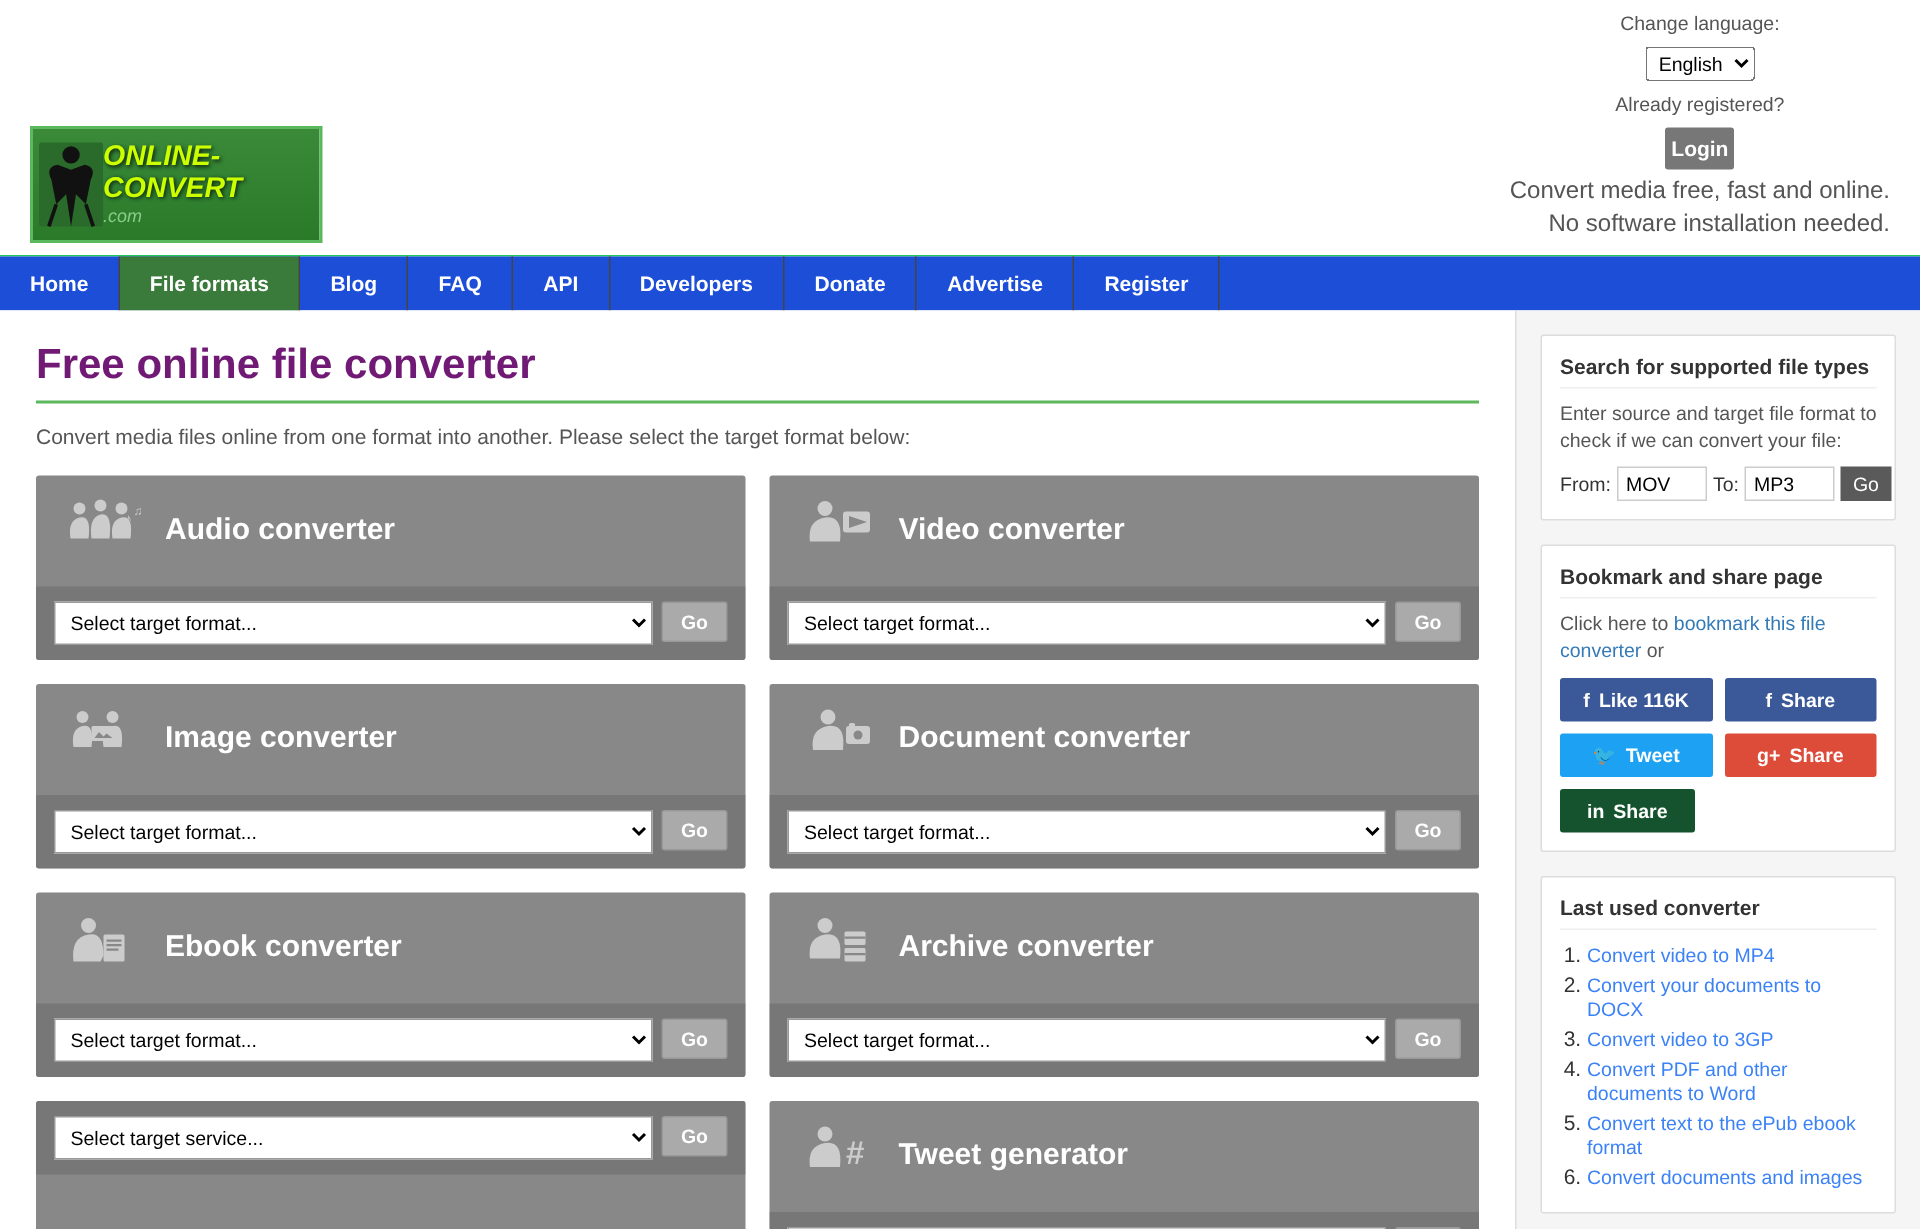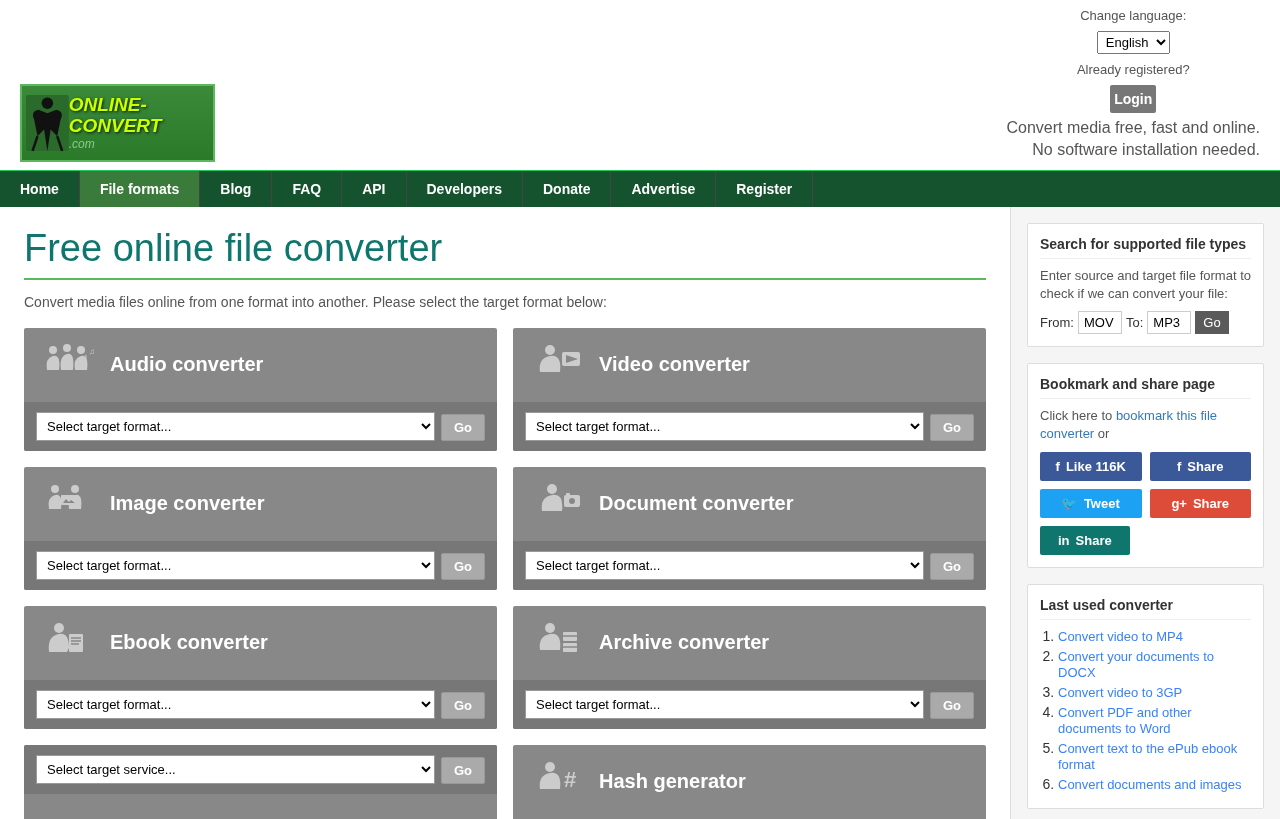--- a/index.html
+++ b/index.html
@@ -9,64 +9,64 @@
     #header { background: #ffffff; border-bottom: 1px solid #22c55e; padding: 8px 20px; display: flex; align-items: flex-end; justify-content: space-between; }
     #header-right { text-align: right; }
     #lang-area { display: flex; align-items: center; gap: 8px; margin-bottom: 4px; justify-content: flex-end; flex-direction: column; }
     #lang-area label { color: #555; font-size: 13px; }
     #lang-select { padding: 2px 4px; font-size: 13px; }
     #already-reg { color: #555; font-size: 13px; }
     #login-btn { background: #777; color: #fff; border: none; padding: 6px 4px; font-size: 14px; font-weight: bold; cursor: pointer; border-radius: 2px; }
     #tagline { color: #555; font-size: 16px; line-height: 1.4; }
 
     
-    #nav { background: #14532d; display: flex; }
+    #nav { background: #1d4ed8; display: flex; }
     #nav a { color: #fff; text-decoration: none; padding: 10px 20px; font-size: 14px; font-weight: bold; display: block; border-right: 1px solid #444; }
     #nav a.active { background: #3a7a3a; }
 
     
     #main-wrap { display: flex; gap: 0; background: #fff; margin: 0; }
     #content { flex: 1; padding: 20px 24px; background: #fff; }
     #sidebar { width: 270px; min-width: 270px; padding: 16px; background: #f5f5f5; border-left: 1px solid #ddd; }
 
     
-    #page-title { font-size: 38px; font-weight: normal; color: #0f766e; margin-bottom: 8px; }
+    #page-title { font-size: 28px; font-weight: bold; color: #701a75; margin-bottom: 8px; }
     .title-underline { border: none; border-top: 2px solid #5cb85c; margin-bottom: 14px; }
     #subtitle { color: #555; margin-bottom: 18px; font-size: 14px; }
 
     
     #converter-grid { display: grid; grid-template-columns: 1fr 1fr; gap: 16px; }
     .converter-card { background: #888; border-radius: 2px; overflow: hidden; }
     .converter-card-header { display: flex; align-items: center; padding: 12px 14px; gap: 12px; }
     .converter-icon { width: 60px; height: 50px; display: flex; align-items: center; justify-content: center; flex-shrink: 0; }
     .converter-icon svg { width: 55px; height: 45px; fill: #ccc; }
     .converter-title { color: #fff; font-size: 20px; font-weight: bold; }
-    .converter-controls { background: #777; padding: 10px 12px; display: flex; align-items: flex-end; gap: 6px; }
+    .converter-controls { background: #777; padding: 10px 12px; display: flex; align-items: flex-start; gap: 6px; }
     .converter-controls select { flex: 1; padding: 5px 6px; font-size: 13px; border: 1px solid #999; background: #fff; }
     .converter-controls button { background: #aaa; color: #fff; border: 1px solid #999; padding: 5px 12px; font-size: 13px; font-weight: bold; cursor: pointer; border-radius: 2px; }
 
     
     .sidebar-section { background: #fff; border: 1px solid #ddd; border-radius: 2px; padding: 12px; margin-bottom: 16px; }
     .sidebar-section h3 { font-size: 14px; font-weight: bold; color: #333; margin-bottom: 8px; border-bottom: 1px solid #eee; padding-bottom: 6px; }
     .sidebar-section p { font-size: 13px; color: #555; margin-bottom: 8px; line-height: 1.4; }
     .search-row { display: flex; align-items: center; gap: 4px; margin-top: 8px; }
     .search-row label { font-size: 13px; color: #333; }
-    .search-row input { width: 44px; padding: 3px 5px; border: 1px solid #ccc; font-size: 13px; }
+    .search-row input { width: 60px; padding: 3px 5px; border: 1px solid #ccc; font-size: 13px; }
     .search-row button { background: #5a5a5a; color: #fff; border: none; padding: 4px 8px; font-size: 13px; cursor: pointer; }
     .bookmark-section h3 { font-size: 14px; }
     .bookmark-text { font-size: 13px; color: #555; margin-bottom: 10px; line-height: 1.4; }
     .bookmark-link { color: #337ab7; text-decoration: none; }
     .social-buttons { display: flex; flex-direction: column; gap: 8px; }
     .social-row { display: flex; gap: 8px; }
     .social-btn { display: flex; align-items: center; gap: 6px; padding: 7px 12px; border: none; cursor: pointer; color: #fff; font-size: 13px; font-weight: bold; border-radius: 2px; flex: 1; justify-content: center; }
     .social-btn.fb { background: #3b5998; }
     .social-btn.fb-share { background: #3b5998; }
     .social-btn.tw { background: #1da1f2; }
     .social-btn.gplus { background: #dd4b39; }
-    .social-btn.li { background: #0f766e; }
+    .social-btn.li { background: #14532d; }
     .last-used h3 { font-size: 14px; }
     .last-used ol { padding-left: 18px; margin-top: 6px; }
     .last-used ol li { margin-bottom: 4px; }
     .last-used ol li a { color: #3b82f6; text-decoration: none; font-size: 13px; }
 
     
     #logo-container { display: flex; align-items: center; cursor: pointer; }
     #logo-box { width: 195px; height: 78px; background: linear-gradient(to bottom, #3a8a3a, #2a7a2a); border: 2px solid #5cb85c; display: flex; align-items: center; justify-content: center; position: relative; overflow: hidden; }
     .logo-inner { display: flex; align-items: center; padding: 4px; }
     .logo-text-area { display: flex; flex-direction: column; }
@@ -280,21 +280,21 @@
         <div class="converter-card-header">
           <div class="converter-icon">
             <svg viewBox="0 0 55 45">
 
               <circle cx="20" cy="8" r="5" fill="#ccc"></circle>
               <path d="M10 30 Q8 16 20 14 Q32 12 30 30 Z" fill="#ccc"></path>
 
               <text x="34" y="28" fill="#ccc" font-size="22" font-weight="bold">#</text>
             </svg>
           </div>
-          <span class="converter-title">Hash generator</span>
+          <span class="converter-title">Tweet generator</span>
         </div>
         <div class="converter-controls">
           <select>
             <option>Select target format...</option>
           </select>
           <button>Go</button>
         </div>
       </div>
 
     </div>

